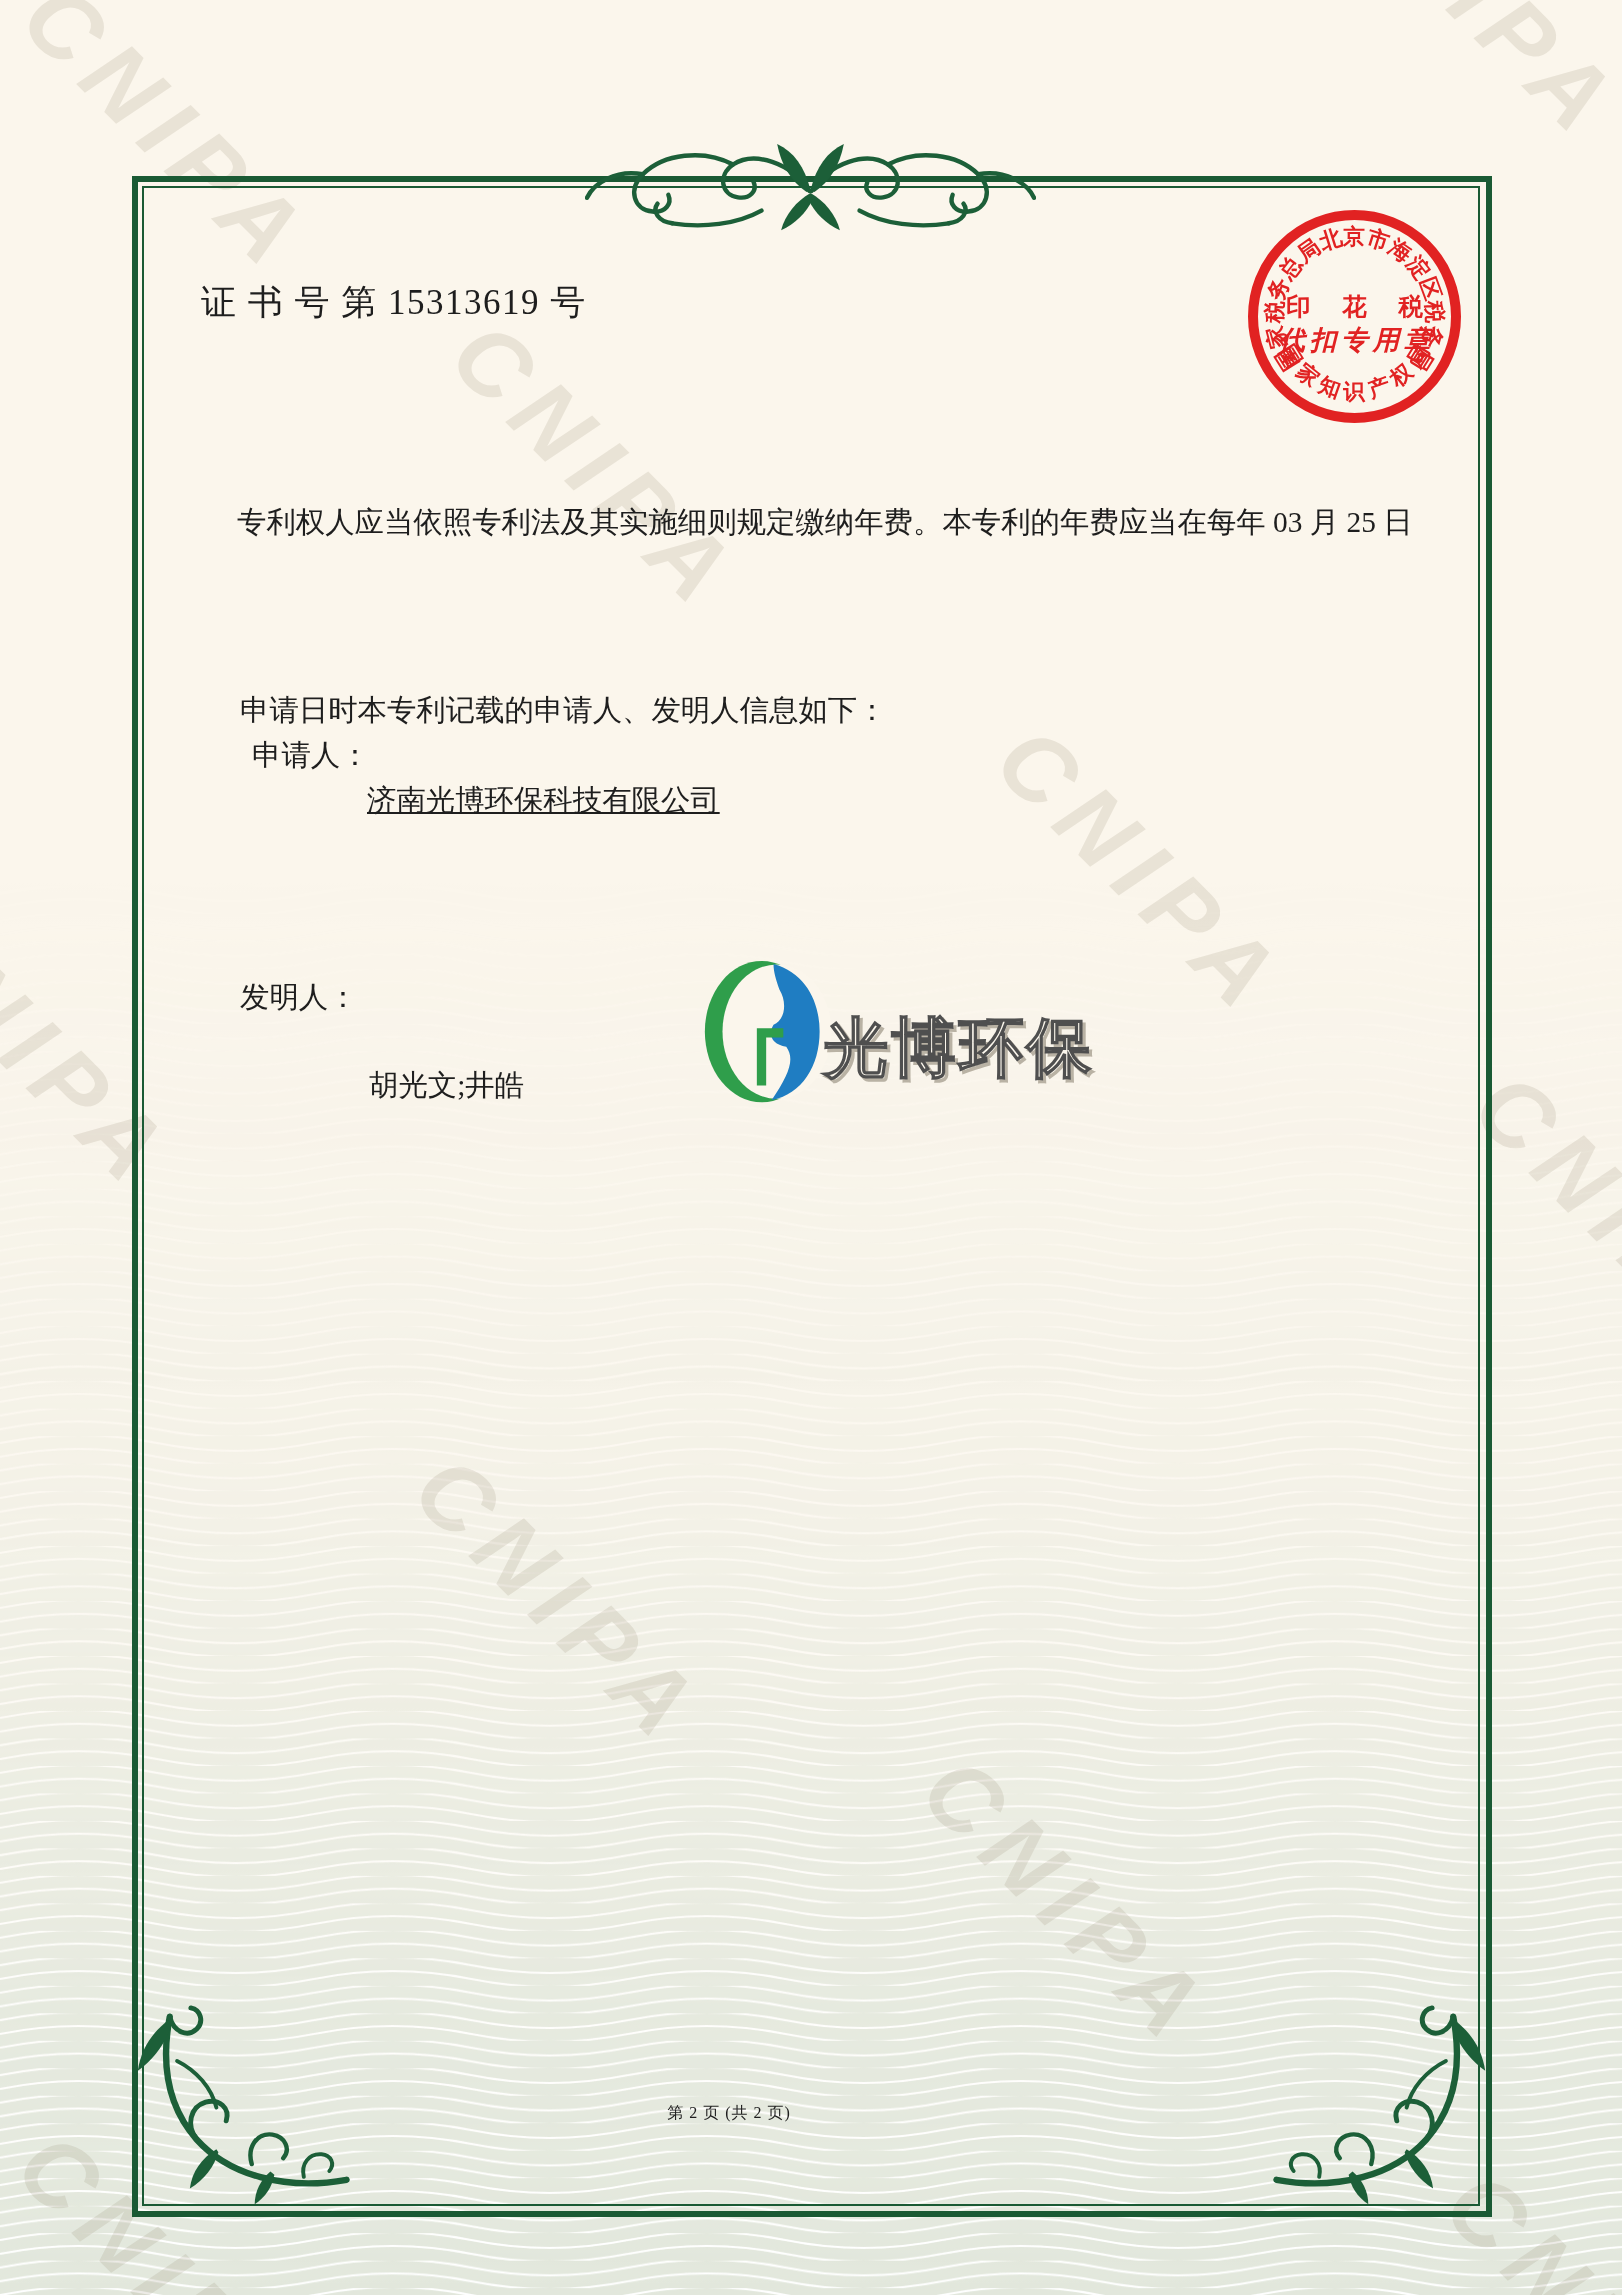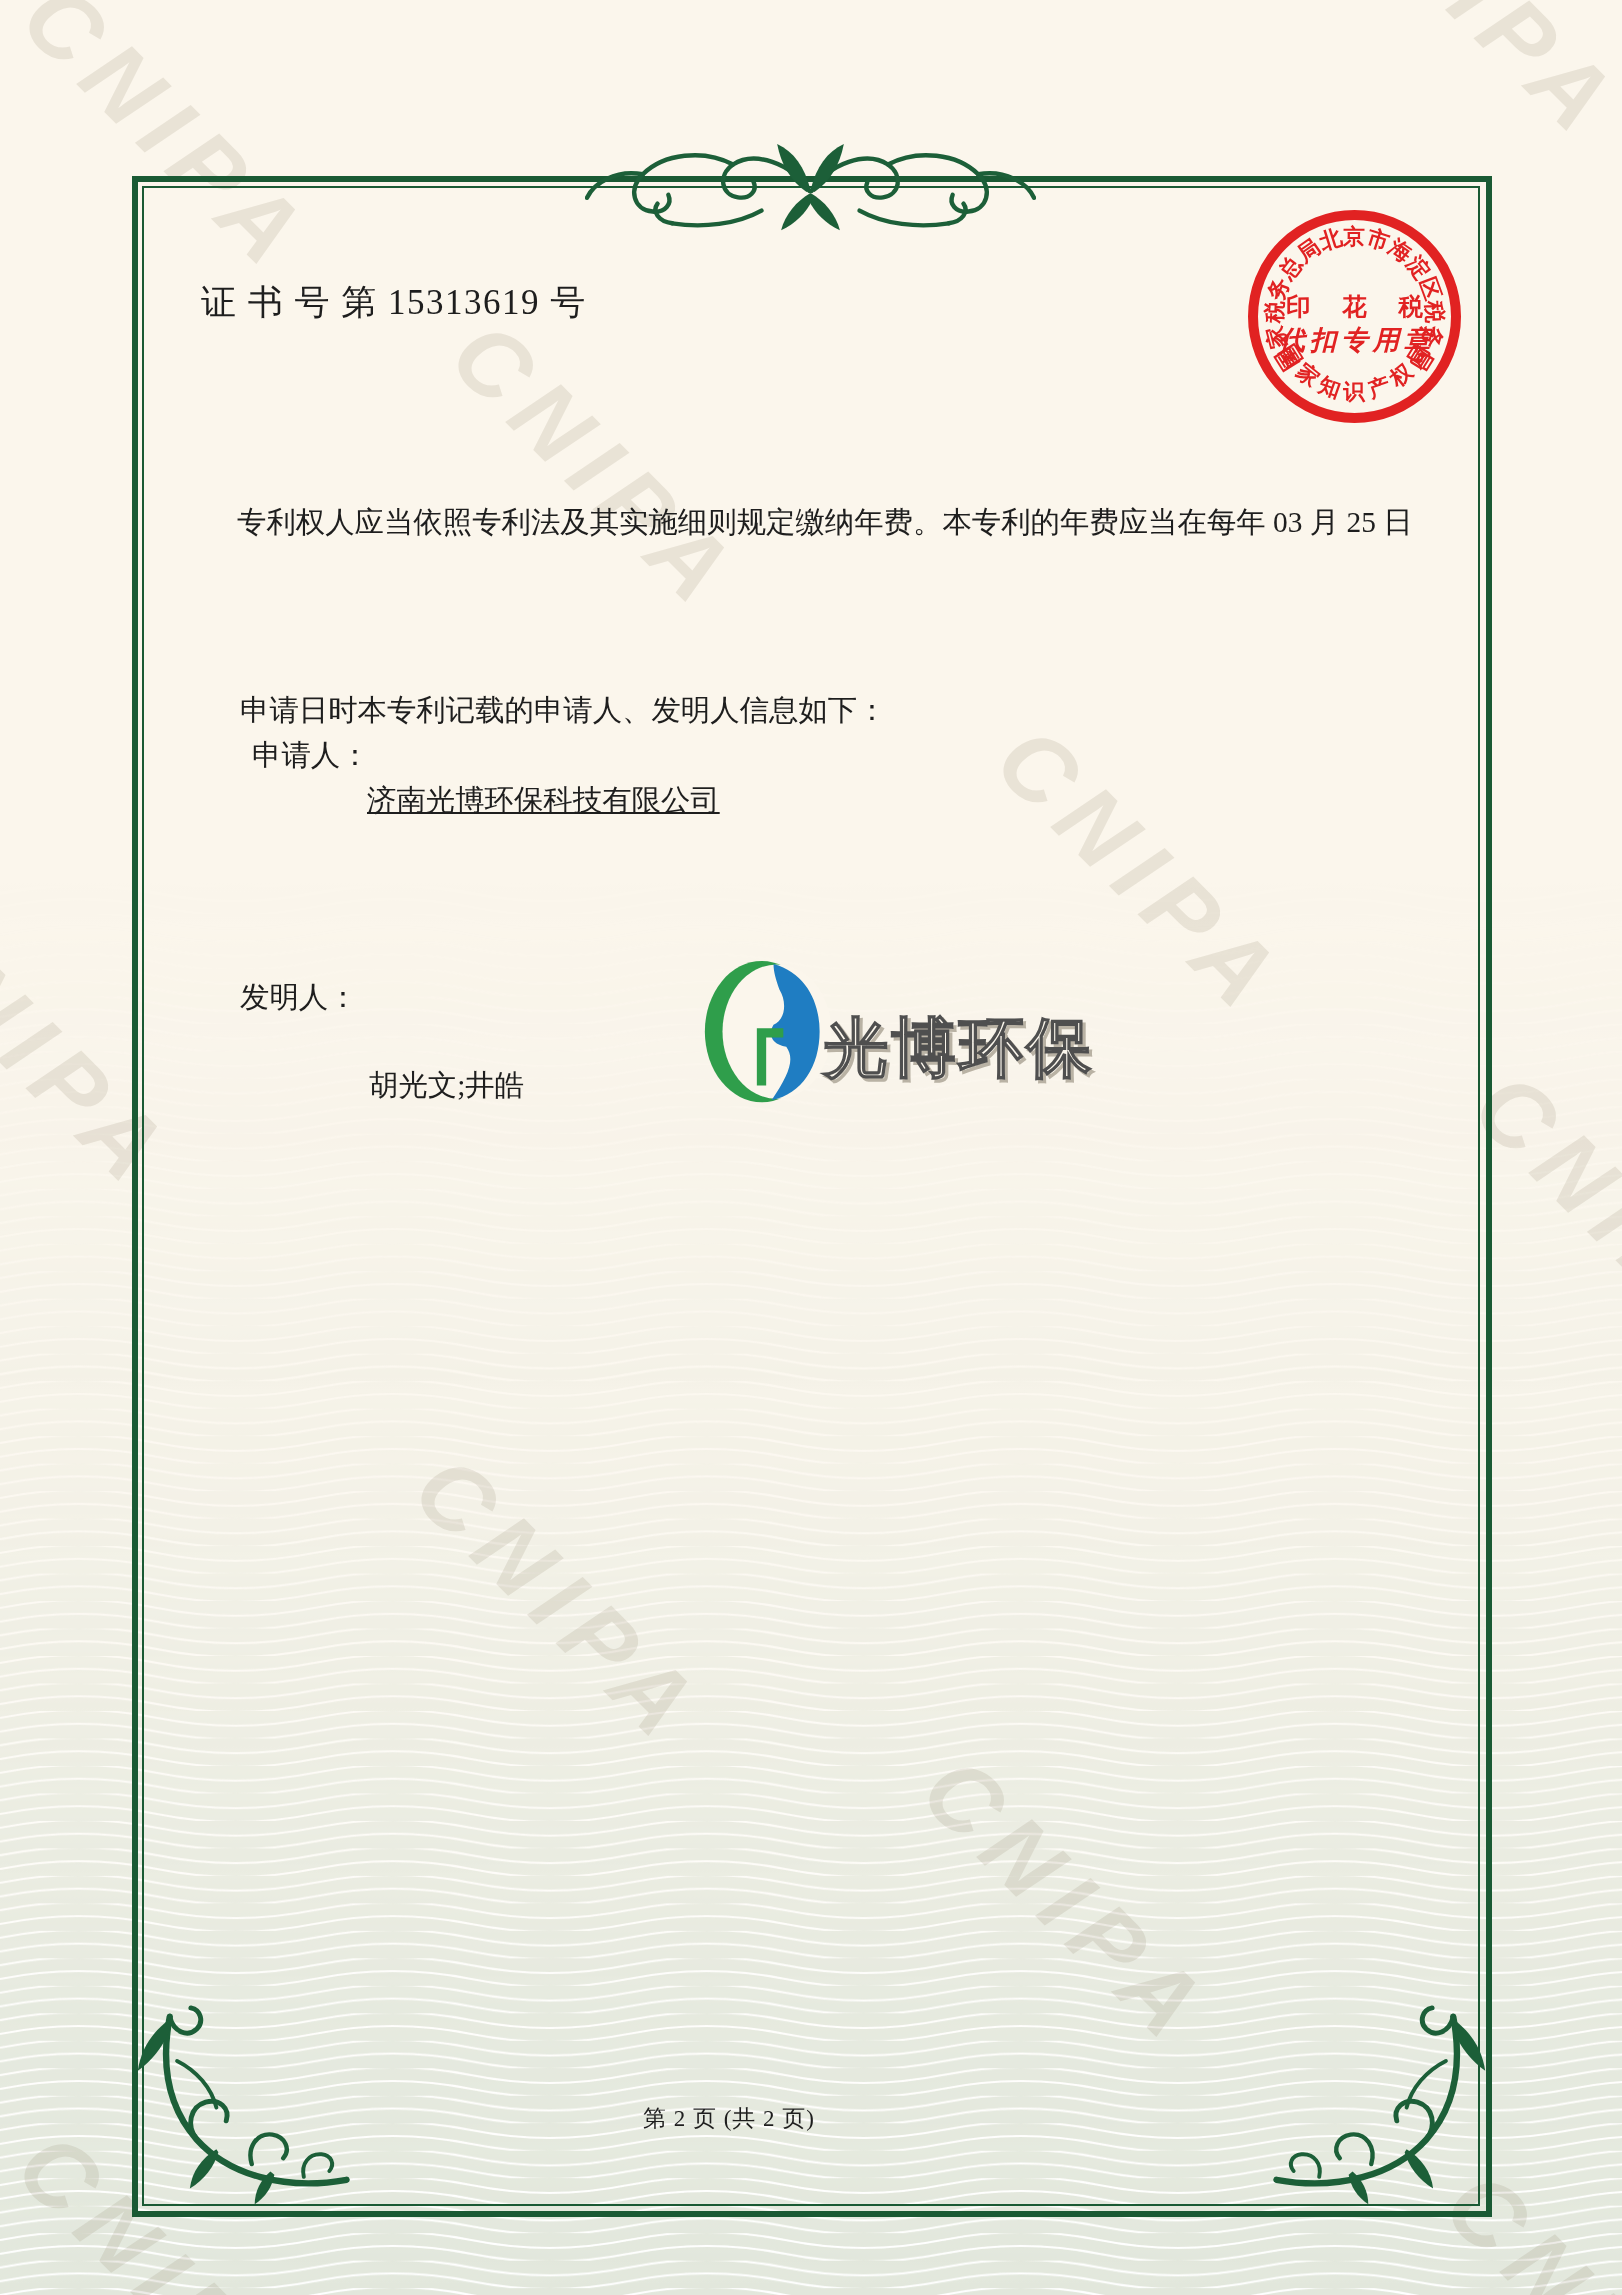--- a/index.html
+++ b/index.html
@@ -38,21 +38,21 @@
     left:177px;top:499px;width:1291px;z-index:5;position:absolute;
     font-size:29.4px;line-height:46px;white-space:normal;
   }
   #para-line1{text-indent:60px;white-space:nowrap;}
   #para-line2{white-space:nowrap;}
   #info-intro{left:240px;top:691px;font-size:29.4px;font-family:Liberation Mono, monospace;}
   #applicant-label{left:240px;top:736px;font-size:29.4px;margin-left:12px;}
   #applicant-name{left:367px;top:781px;font-size:29.4px;text-decoration:underline;}
   #inventor-label{left:240px;top:978px;font-size:29.4px;}
   #inventor-names{left:369px;top:1066px;font-size:29.4px;}
-  #page-footer{left:0;top:2103px;width:1458px;text-align:center;font-size:23px;letter-spacing:1px;}
+  #page-footer{left:0;top:2103px;width:1458px;text-align:center;font-size:16px;letter-spacing:1px;}
   
   #stamp{position:absolute;left:1248px;top:210px;width:213px;height:213px;z-index:6;}
   #stamp-ring{
     position:absolute;left:0;top:0;width:213px;height:213px;box-sizing:border-box;
     border:10.3px solid #e12222;border-radius:50%;
   }
   .stamp-center{
     position:absolute;left:0;width:100%;text-align:center;color:#e12222;
     font-family:"Liberation Serif","DejaVu Serif",serif;font-weight:600;
   }

